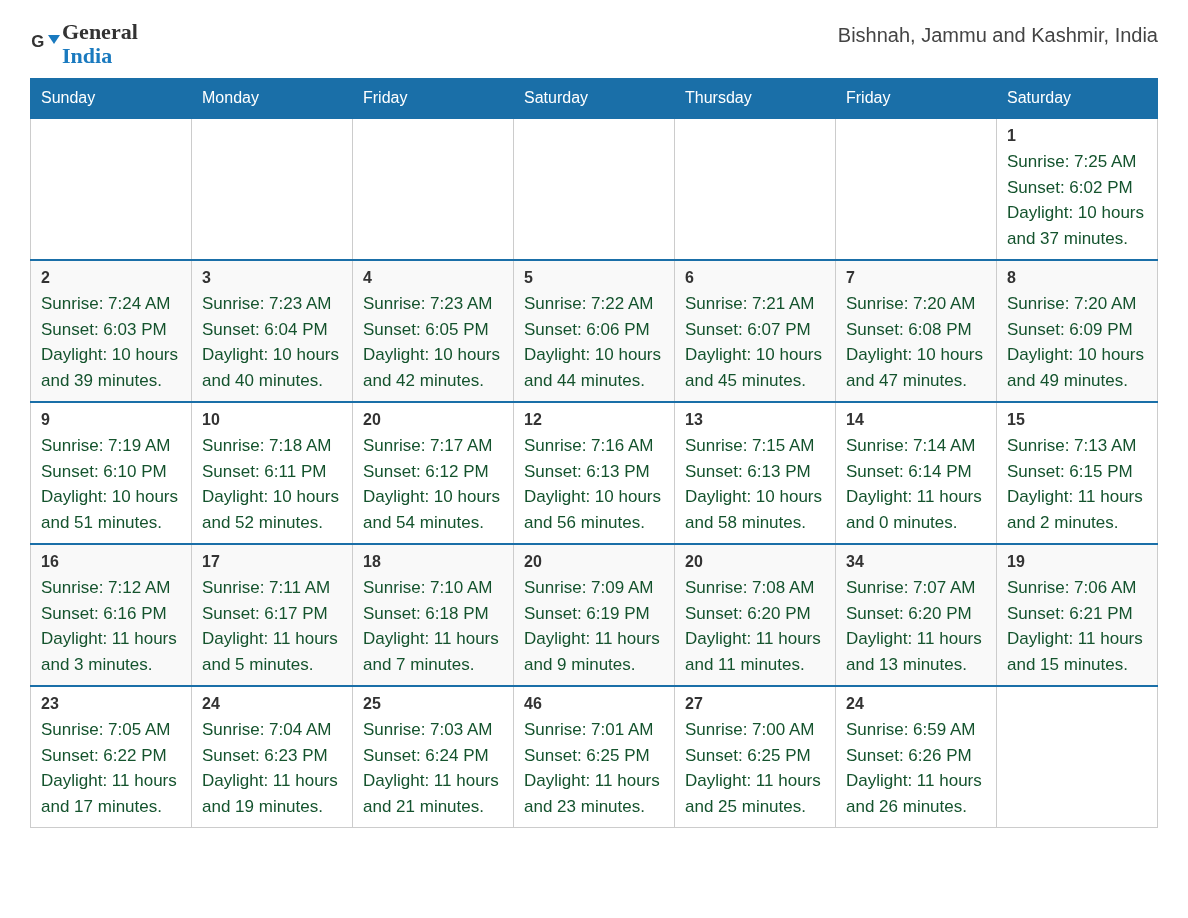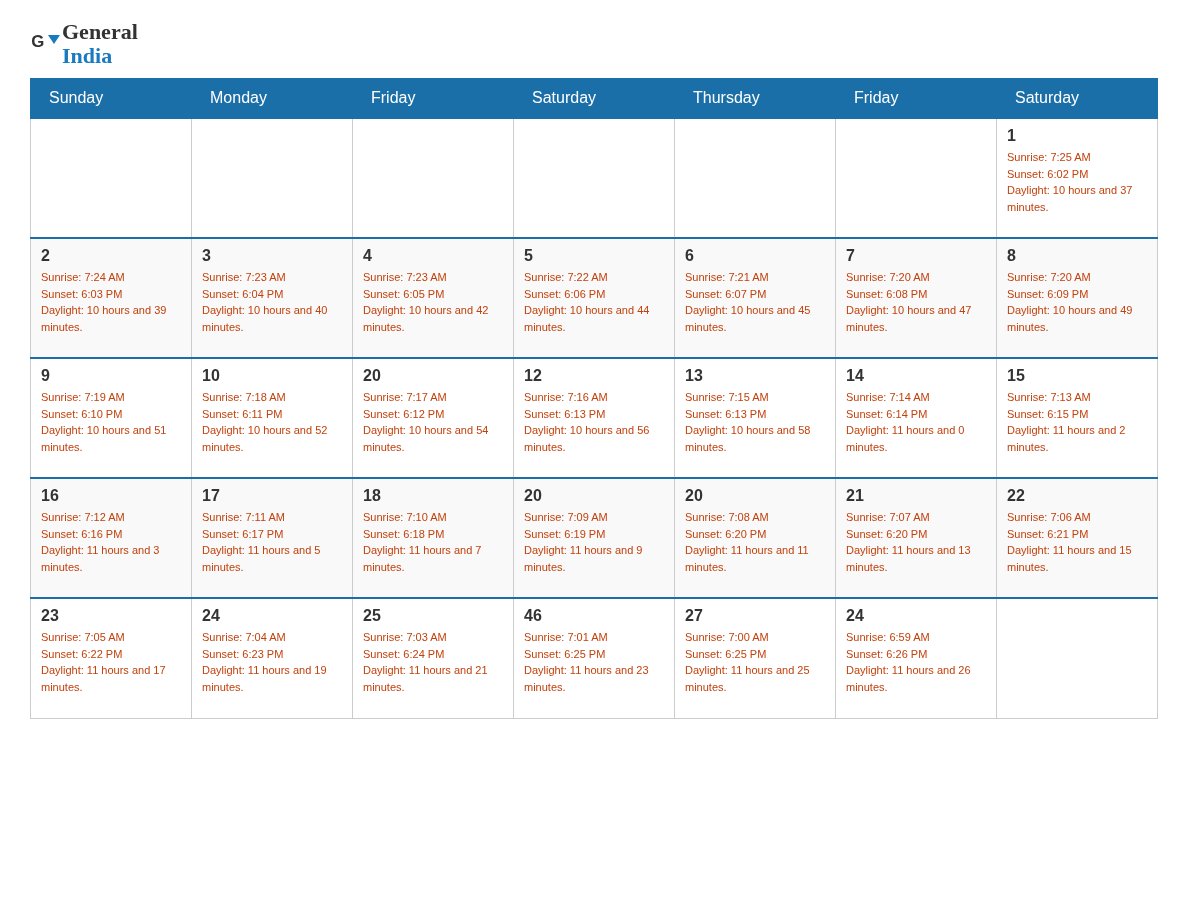--- a/index.html
+++ b/index.html
@@ -54,21 +54,21 @@
       border-collapse: collapse;
       margin-top: 10px;
     }
     thead tr {
       background-color: #1a6fa8;
     }
     thead th {
       color: #fff;
       font-size: 16px;
       font-weight: normal;
-      padding: 10px 18px;
+      padding: 10px 10px;
       text-align: left;
       border: 1px solid #1a6fa8;
     }
     tbody tr {
       vertical-align: top;
     }
     tbody td {
       border: 1px solid #ccc;
       border-top: 2px solid #1a6fa8;
       padding: 8px 10px;
@@ -78,23 +78,23 @@
       font-size: 13px;
       color: #333;
     }
     .day-number {
       font-size: 16px;
       font-weight: bold;
       display: block;
       margin-bottom: 4px;
     }
     .day-info {
-      font-size: 11px;
+      font-size: 17px;
       line-height: 1.5;
-      color: #c2410c;
+      color: #14532d;
     }
     
     tbody tr:nth-child(odd) td {
       background: #fff;
     }
     tbody tr:nth-child(even) td {
       background: #f9f9f9;
     }
   </style>
 </head>
@@ -104,20 +104,21 @@
   <div class="logo">
     <svg class="logo-icon" viewBox="0 0 50 50" xmlns="http://www.w3.org/2000/svg">
       <text x="2" y="30" font-size="28" font-weight="bold" fill="#333" font-family="Arial">G</text>
       <polygon points="30,10 50,10 40,25" fill="#1a7abf"></polygon>
     </svg>
     <div class="logo-text">
       General<br><span>India</span>
     </div>
   </div>
   <div class="title-block">
+    <div class="calendar-subtitle">Bishnah, Jammu and Kashmir, India</div>
   </div>
 </div>
 
 <table>
   <thead>
     <tr>
     <th>Sunday</th>
         <th>Monday</th>
         <th>Friday</th>
         <th>Saturday</th>
@@ -214,25 +215,25 @@
         </td>
         <td>
           <span class="day-number">20</span>
           <div class="day-info">Sunrise: 7:09 AM<br>Sunset: 6:19 PM<br>Daylight: 11 hours and 9 minutes.</div>
         </td>
         <td>
           <span class="day-number">20</span>
           <div class="day-info">Sunrise: 7:08 AM<br>Sunset: 6:20 PM<br>Daylight: 11 hours and 11 minutes.</div>
         </td>
         <td>
-          <span class="day-number">21</span>
+          <span class="day-number">34</span>
           <div class="day-info">Sunrise: 7:07 AM<br>Sunset: 6:20 PM<br>Daylight: 11 hours and 13 minutes.</div>
         </td>
         <td>
-          <span class="day-number">22</span>
+          <span class="day-number">19</span>
           <div class="day-info">Sunrise: 7:06 AM<br>Sunset: 6:21 PM<br>Daylight: 11 hours and 15 minutes.</div>
         </td>
       </tr>
       <tr>
         <td>
           <span class="day-number">23</span>
           <div class="day-info">Sunrise: 7:05 AM<br>Sunset: 6:22 PM<br>Daylight: 11 hours and 17 minutes.</div>
         </td>
         <td>
           <span class="day-number">24</span>

